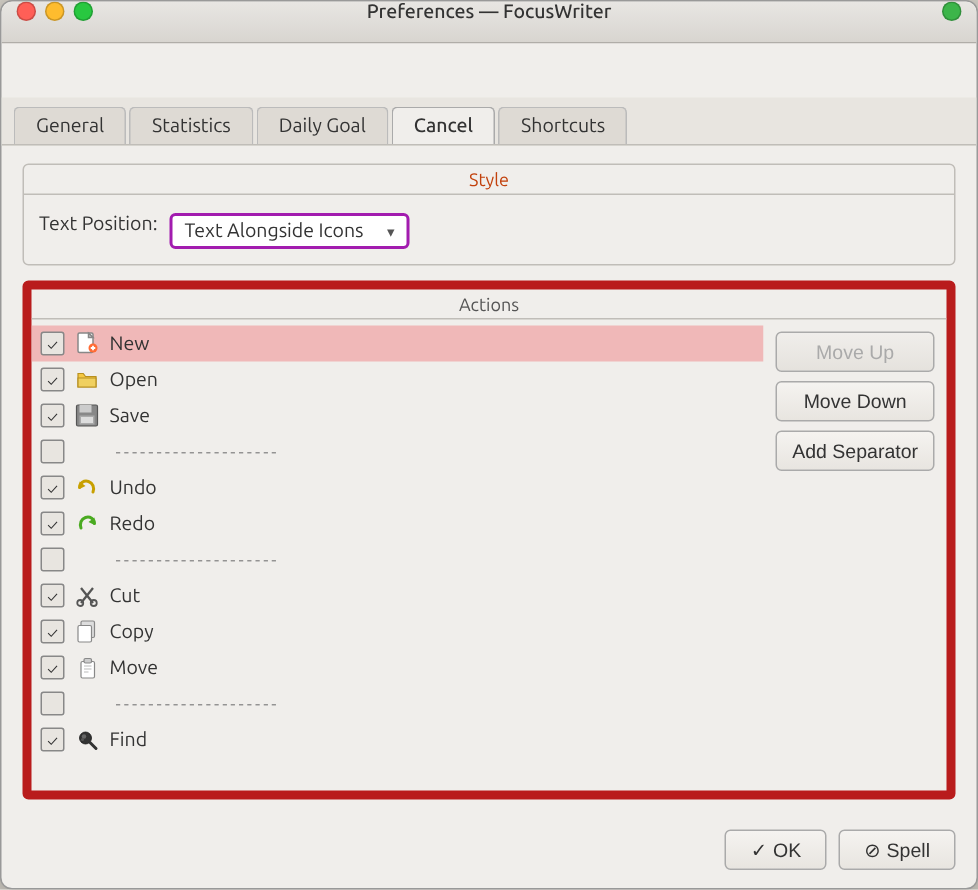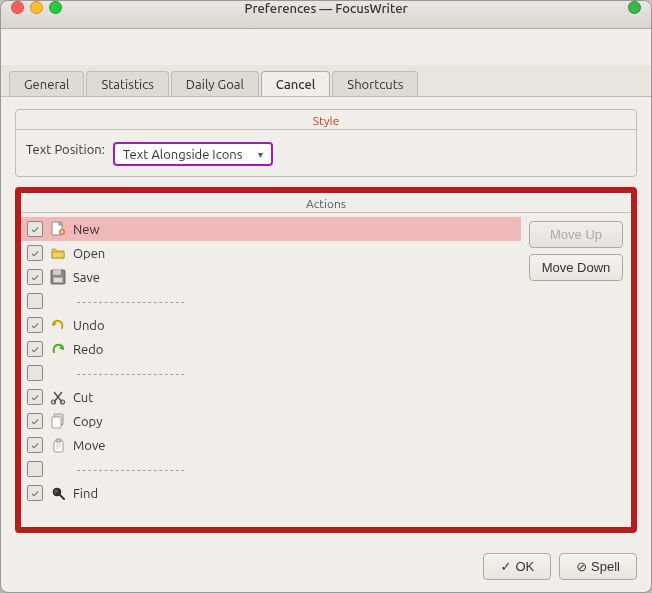--- a/index.html
+++ b/index.html
@@ -437,20 +437,21 @@
                 <line x1="10" y1="10" x2="14" y2="14" stroke="#333" stroke-width="2" stroke-linecap="round"></line>
               </svg>
             </div>
             <span class="action-name">Find</span>
           </div>
         </div>
 
         <div class="actions-buttons">
           <button class="action-btn" disabled="">Move Up</button>
           <button class="action-btn">Move Down</button>
+          <button class="action-btn">Add Separator</button>
         </div>
       </div>
     </div>
   </div>
 
   <div class="footer">
     <button class="footer-btn">
       <span>✓</span>
       <span>OK</span>
     </button>

